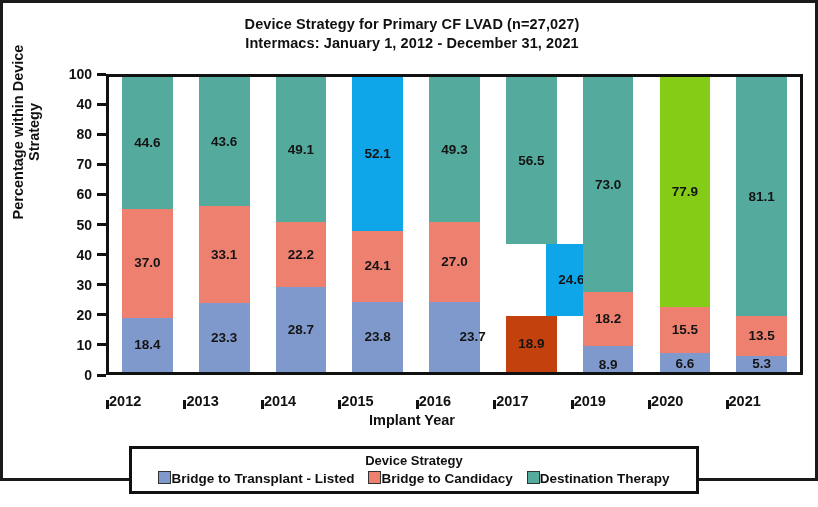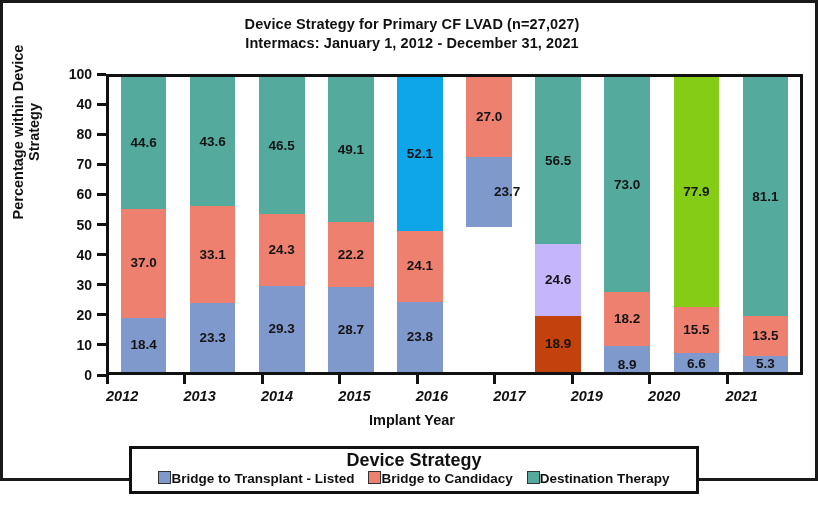--- a/index.html
+++ b/index.html
@@ -145,23 +145,22 @@
     position: absolute;
     left: 103px;
     top: 372px;
     width: 697px;
     height: 34px;
     display: flex;
   }
   .xtick {
     flex: 1 1 0;
     display: flex;
-    flex-direction: column;
-    align-items: flex-start;
-    font-style: italic;
+    flex-direction: row;
+    align-items: flex-end;
   }
   .xmark {
     width: 3px;
     height: 9px;
     background: #111111;
   }
   .xlabel {
     margin-top: 4px;
     font-size: 14.5px;
     font-weight: bold;
@@ -184,21 +183,21 @@
     left: 126px;
     top: 443px;
     width: 570px;
     box-sizing: border-box;
     border: 3px solid #111111;
     background: #ffffff;
     padding: 3px 6px 5px 6px;
   }
   #legend-title {
     text-align: center;
-    font-size: 18px;
+    font-size: 13px;
     font-weight: bold;
     color: #111111;
     line-height: 17px;
   }
   #legend-items {
     display: flex;
     align-items: center;
     justify-content: center;
     gap: 14px;
     margin-top: 2px;
@@ -302,33 +301,20 @@
             <div class="seg" style="flex: 0 0 33.1%; background: rgb(238, 128, 112);">
               <span class="seg-label">33.1</span>
             </div>
             <div class="seg" style="flex: 0 0 23.3%; background: rgb(128, 153, 204);">
               <span class="seg-label">23.3</span>
             </div>
           </div>
         </div>
         <div class="bar-slot">
           <div class="bar">
-            <div class="seg" style="flex: 0 0 46.5%; background: rgb(85, 170, 158);">
-              <span class="seg-label">46.5</span>
-            </div>
-            <div class="seg" style="flex: 0 0 24.3%; background: rgb(238, 128, 112);">
-              <span class="seg-label">24.3</span>
-            </div>
-            <div class="seg" style="flex: 0 0 29.3%; background: rgb(128, 153, 204);">
-              <span class="seg-label">29.3</span>
-            </div>
-          </div>
-        </div>
-        <div class="bar-slot">
-          <div class="bar">
             <div class="seg" style="flex: 0 0 49.1%; background: rgb(85, 170, 158);">
               <span class="seg-label">49.1</span>
             </div>
             <div class="seg" style="flex: 0 0 22.2%; background: rgb(238, 128, 112);">
               <span class="seg-label">22.2</span>
             </div>
             <div class="seg" style="flex: 0 0 28.7%; background: rgb(128, 153, 204);">
               <span class="seg-label">28.7</span>
             </div>
           </div>
@@ -341,34 +327,37 @@
             <div class="seg" style="flex: 0 0 24.1%; background: rgb(238, 128, 112);">
               <span class="seg-label">24.1</span>
             </div>
             <div class="seg" style="flex: 0 0 23.8%; background: rgb(128, 153, 204);">
               <span class="seg-label">23.8</span>
             </div>
           </div>
         </div>
         <div class="bar-slot">
           <div class="bar">
+            <div class="seg" style="flex: 0 0 49.3%; background: rgb(85, 170, 158);">
+              <span class="seg-label">49.3</span>
+            </div>
             <div class="seg" style="flex: 0 0 27%; background: rgb(238, 128, 112);">
               <span class="seg-label">27.0</span>
             </div>
             <div class="seg" style="flex: 0 0 23.7%; background: rgb(128, 153, 204); padding-left: 36px;">
               <span class="seg-label">23.7</span>
             </div>
           </div>
         </div>
         <div class="bar-slot">
           <div class="bar">
             <div class="seg" style="flex: 0 0 56.5%; background: rgb(85, 170, 158);">
               <span class="seg-label">56.5</span>
             </div>
-            <div class="seg" style="flex: 0 0 24.6%; background: #c4b5fd;">
+            <div class="seg" style="flex: 0 0 24.6%; background: #0ea5e9; margin-left: 40px;">
               <span class="seg-label">24.6</span>
             </div>
             <div class="seg" style="flex: 0 0 18.9%; background: #c2410c;">
               <span class="seg-label">18.9</span>
             </div>
           </div>
         </div>
         <div class="bar-slot">
           <div class="bar">
             <div class="seg" style="flex: 0 0 73%; background: rgb(85, 170, 158);">

